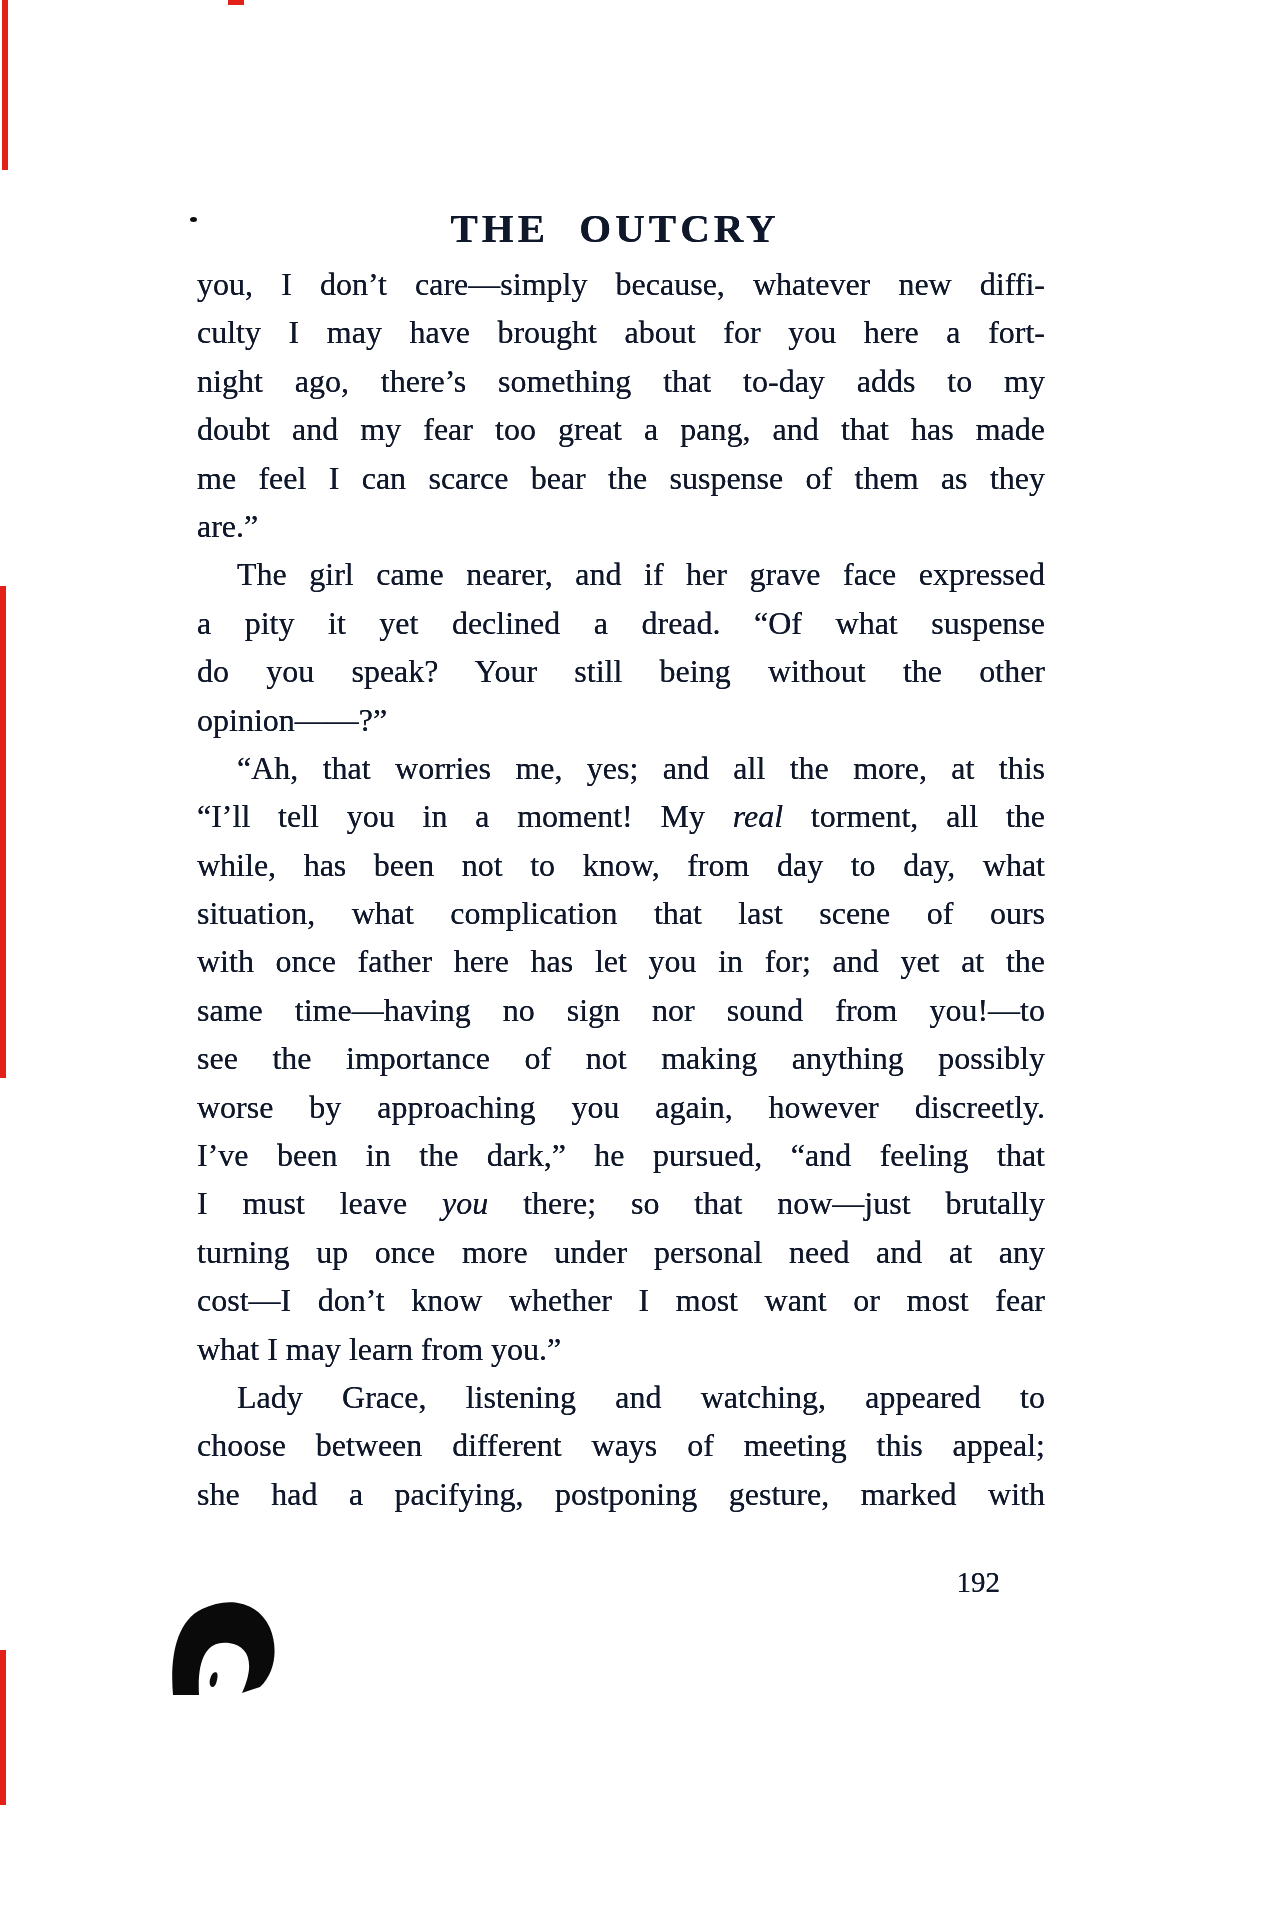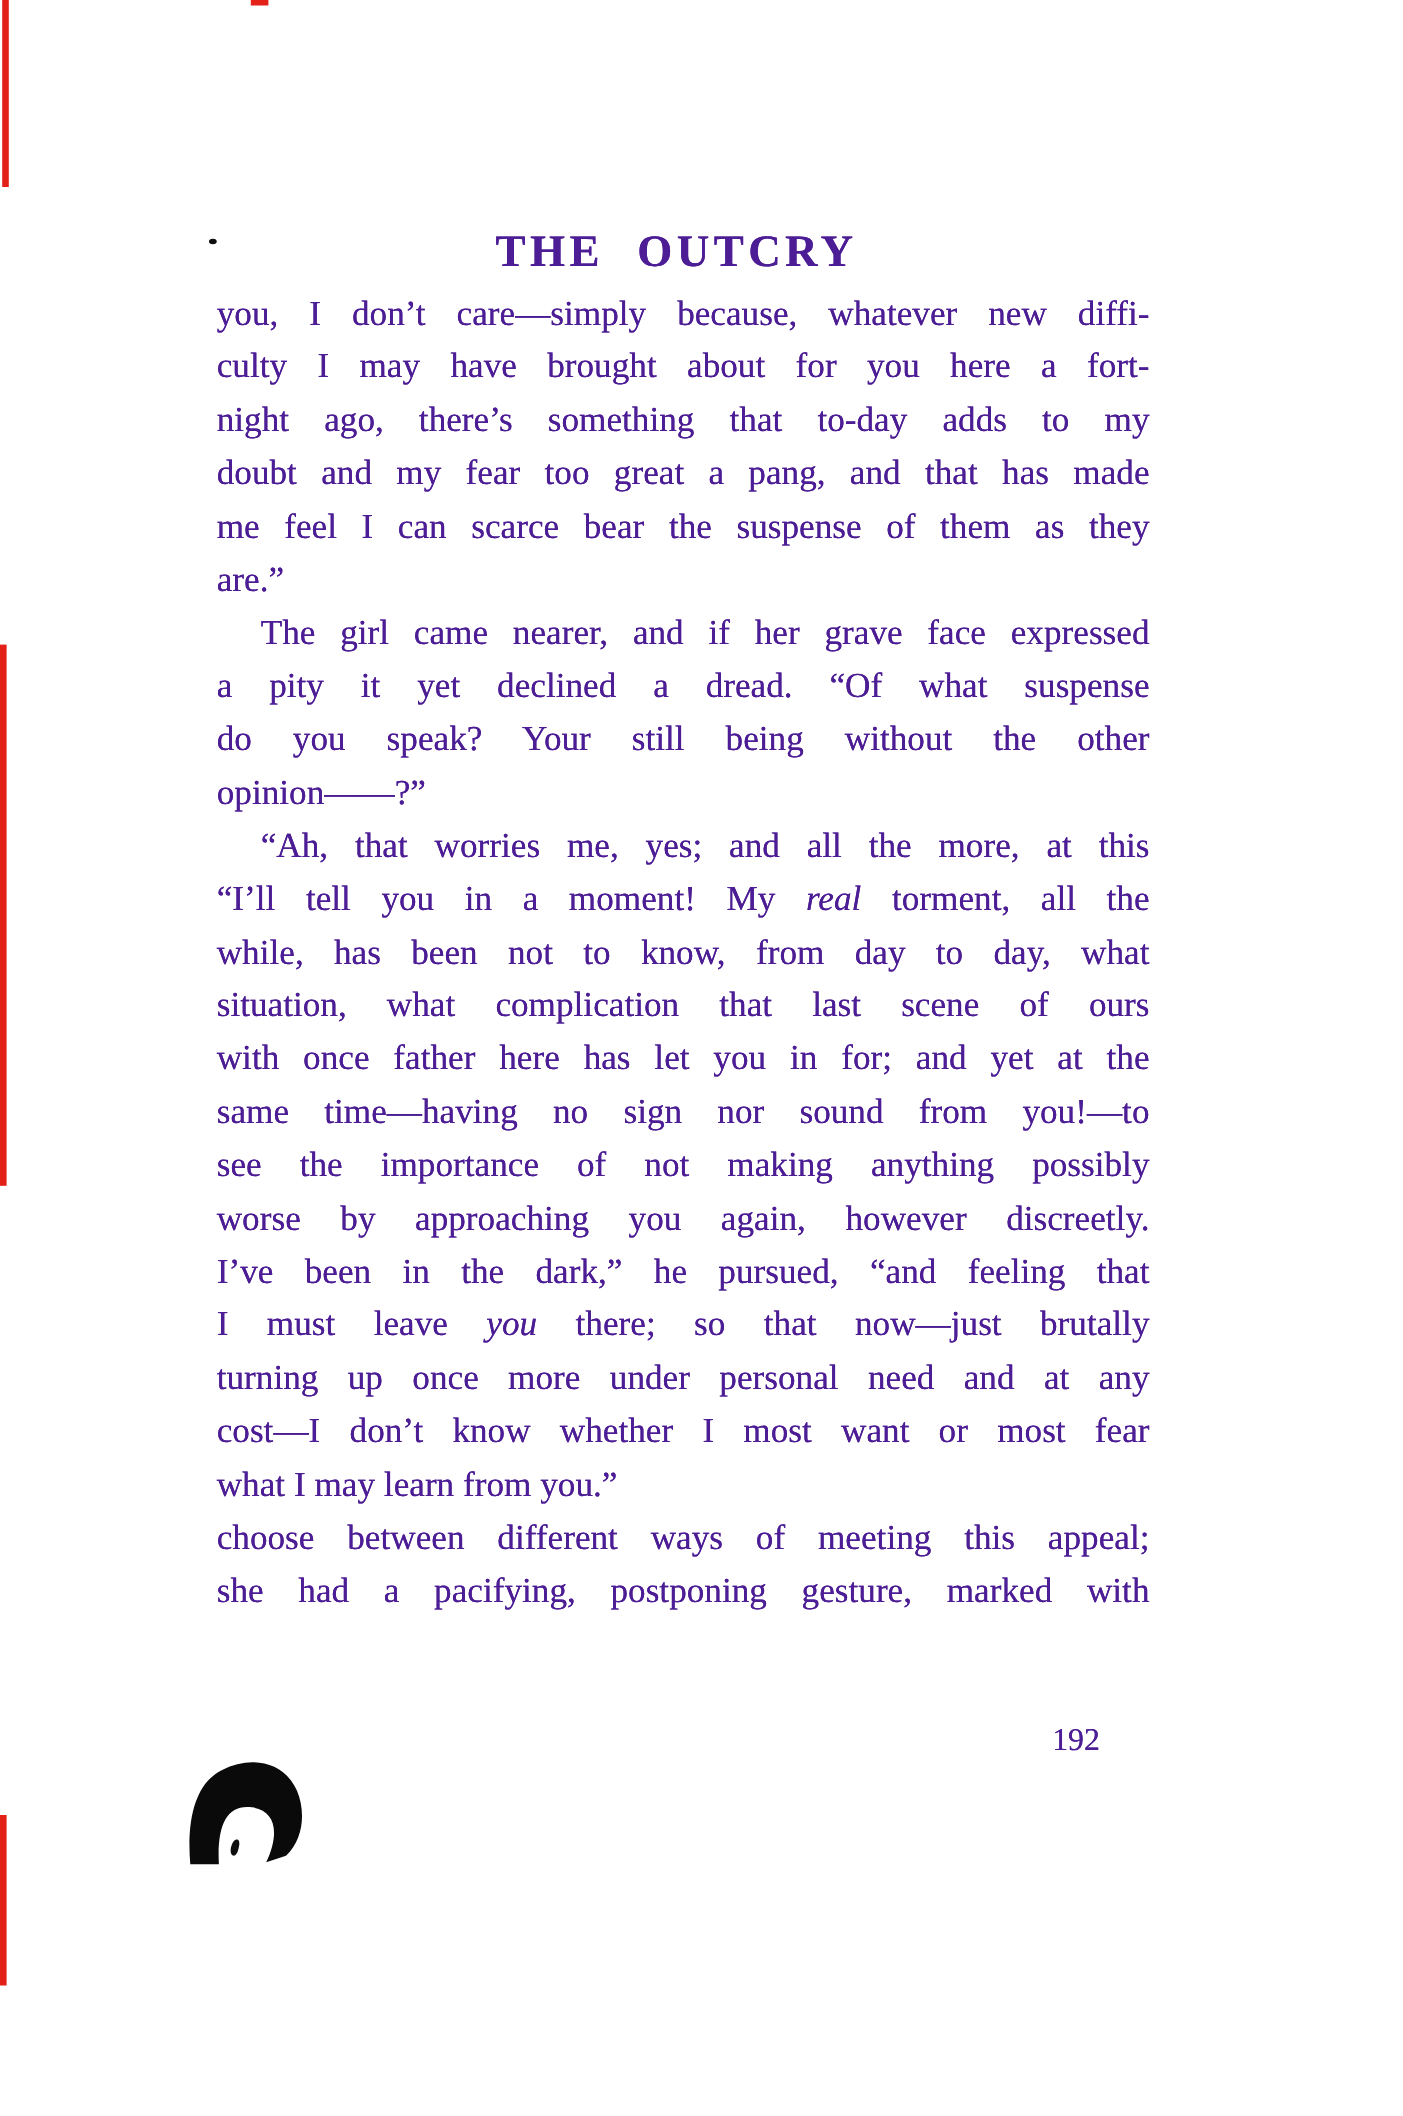--- a/index.html
+++ b/index.html
@@ -2,21 +2,21 @@
 <html><head>
 <meta charset="utf-8">
 <style>
   html,body{margin:0;padding:0;background:#ffffff;}
   .page{
     position:relative;
     width:1173px;height:1924px;
     background:#ffffff;
     overflow:hidden;
     font-family:"Liberation Serif","DejaVu Serif",serif;
-    color:#4c1d95;
+    color:#0f172a;
   }
   .running-head{
     position:absolute;left:190px;top:204px;width:850px;
     text-align:center;
     font-size:41px;font-weight:bold;
     letter-spacing:4px;word-spacing:16px;
     text-shadow:0 0 .6px currentColor;
   }
   .text-block{position:absolute;left:197px;top:260px;width:848px;}
   .line{
@@ -80,20 +80,21 @@
     <div class="line">situation, what complication that last scene of ours</div>
     <div class="line">with once father here has let you in for; and yet at the</div>
     <div class="line">same time—having no sign nor sound from you!—to</div>
     <div class="line">see the importance of not making anything possibly</div>
     <div class="line">worse by approaching you again, however discreetly.</div>
     <div class="line">I’ve been in the dark,” he pursued, “and feeling that</div>
     <div class="line"><span>I must leave </span><span class="em">you</span><span> there; so that now—just brutally</span></div>
     <div class="line">turning up once more under personal need and at any</div>
     <div class="line">cost—I don’t know whether I most want or most fear</div>
     <div class="line pend">what I may learn from you.”</div>
+    <div class="line ind">Lady Grace, listening and watching, appeared to</div>
     <div class="line">choose between different ways of meeting this appeal;</div>
     <div class="line">she had a pacifying, postponing gesture, marked with</div>
   </div>
 
   <div class="folio">192</div>
 
   <svg class="ink-blot" viewBox="0 0 110 95" width="110" height="95" aria-hidden="true">
     <path d="M3,95 C0,60 5,22 32,9 C58,-4 88,1 100,28 C108,47 106,72 90,87 L72,93 C85,65 80,46 59,43 C37,40 27,58 29,95 Z" fill="#0a0a0a"></path>
   </svg>
   <div class="speck speck-blot"></div>

